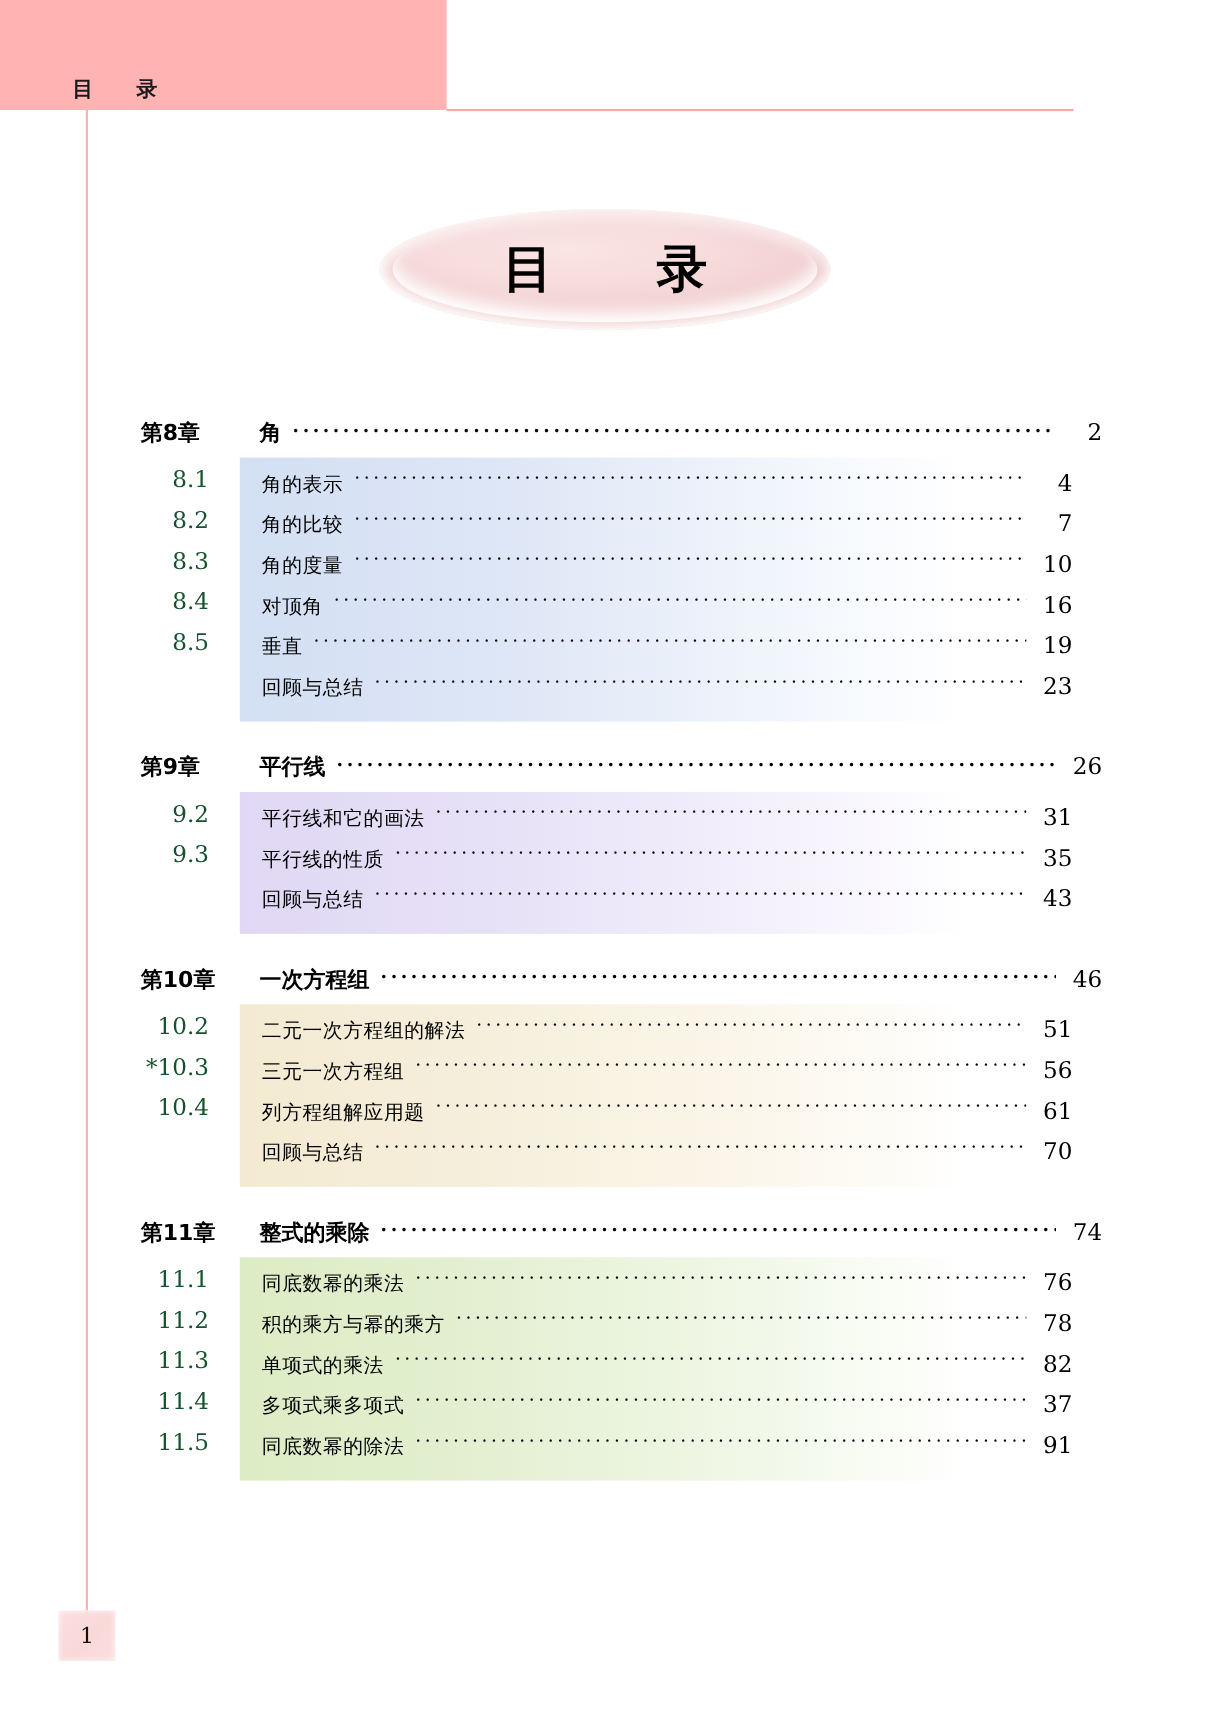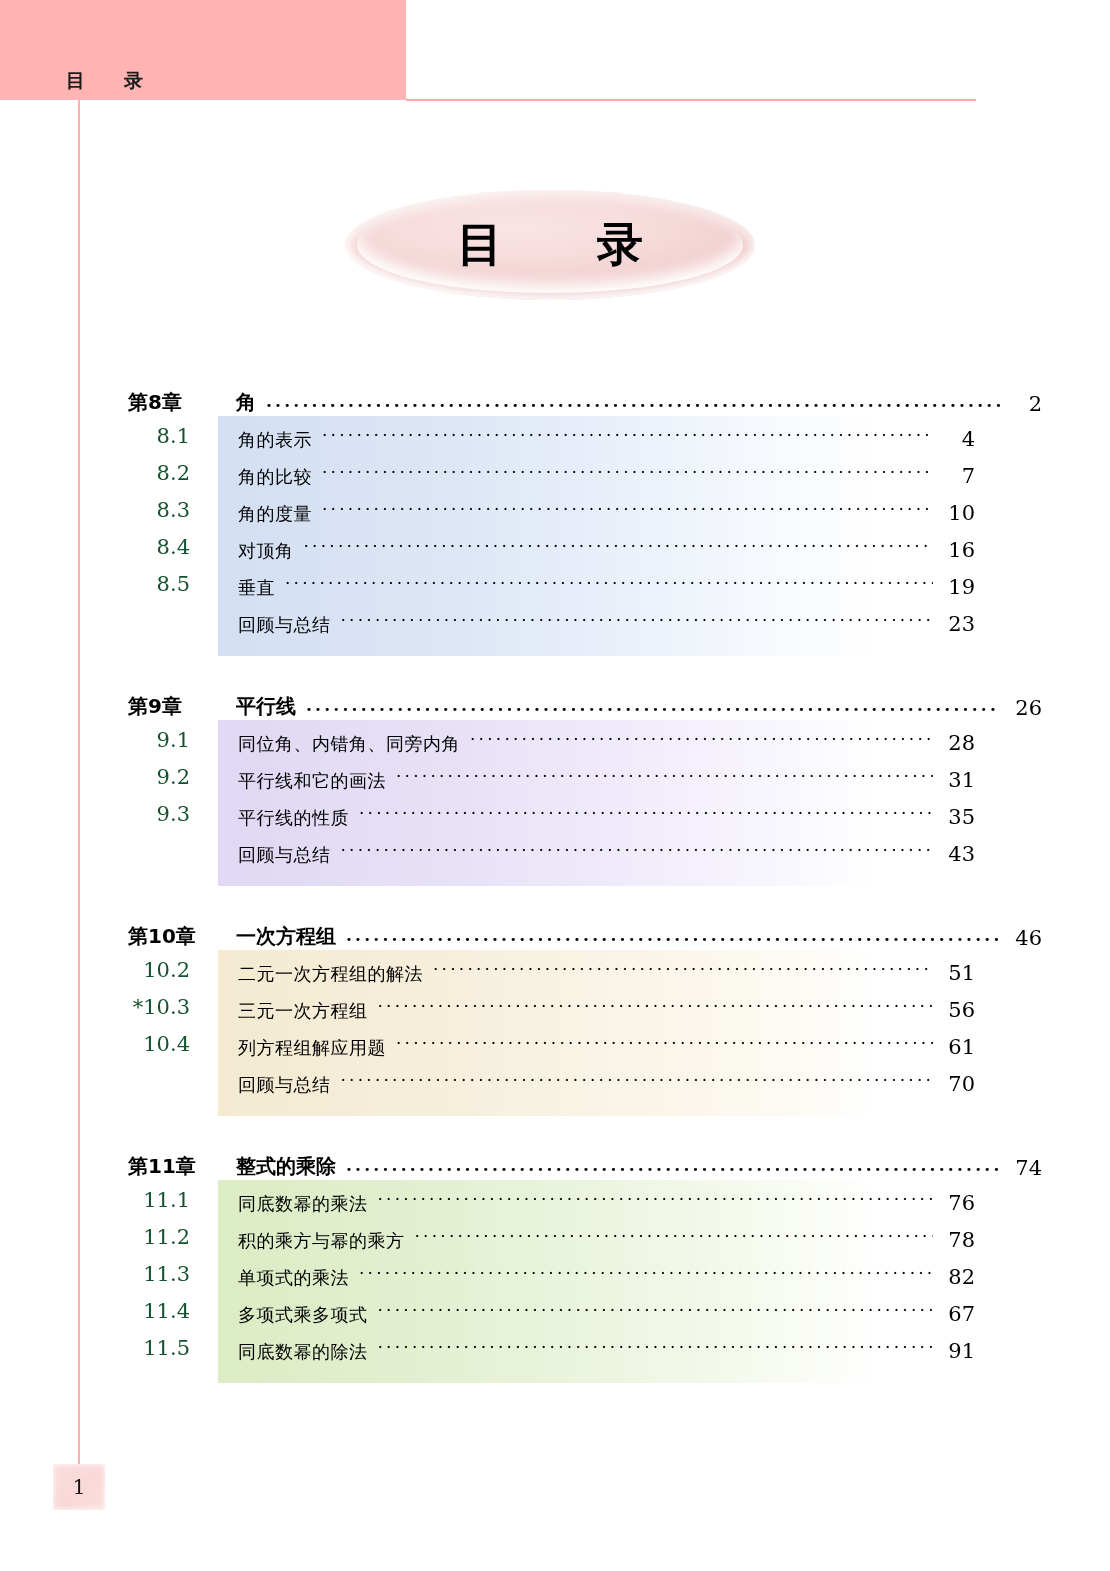--- a/index.html
+++ b/index.html
@@ -104,24 +104,24 @@
   }
   .chapter-block {
     position: relative;
     width: 1110px;
   }
 
   
   .chapter-head {
     position: relative;
     display: flex;
-    align-items: flex-end;
+    align-items: center;
     height: 46px;
     padding-left: 128px;
-    padding-right: 68px;
+    padding-right: 108px;
     font-family: "DejaVu Sans", "Liberation Sans", sans-serif;
     font-size: 20px;
     font-weight: bold;
     color: #000000;
   }
   .ch-num {
     width: 108px;
     text-align: left;
     flex: none;
     letter-spacing: 0px;
@@ -296,26 +296,20 @@
     <div class="chapter-block">
       <div class="chapter-head">
         <span class="ch-num">第9章</span>
         <span class="ch-title">平行线</span>
         <span class="leader"></span>
         <span class="pagenum">26</span>
       </div>
       <div class="section-band">
         <div class="band-bg band-purple"></div>
         <div class="section-row">
-          <span class="sec-num">9.1</span>
-          <span class="sec-title">同位角、内错角、同旁内角</span>
-          <span class="leader"></span>
-          <span class="pagenum">28</span>
-        </div>
-        <div class="section-row">
           <span class="sec-num">9.2</span>
           <span class="sec-title">平行线和它的画法</span>
           <span class="leader"></span>
           <span class="pagenum">31</span>
         </div>
         <div class="section-row">
           <span class="sec-num">9.3</span>
           <span class="sec-title">平行线的性质</span>
           <span class="leader"></span>
           <span class="pagenum">35</span>
@@ -387,21 +381,21 @@
         <div class="section-row">
           <span class="sec-num">11.3</span>
           <span class="sec-title">单项式的乘法</span>
           <span class="leader"></span>
           <span class="pagenum">82</span>
         </div>
         <div class="section-row">
           <span class="sec-num">11.4</span>
           <span class="sec-title">多项式乘多项式</span>
           <span class="leader"></span>
-          <span class="pagenum">67</span>
+          <span class="pagenum">37</span>
         </div>
         <div class="section-row">
           <span class="sec-num">11.5</span>
           <span class="sec-title">同底数幂的除法</span>
           <span class="leader"></span>
           <span class="pagenum">91</span>
         </div>
       </div>
     </div>
   </div>

